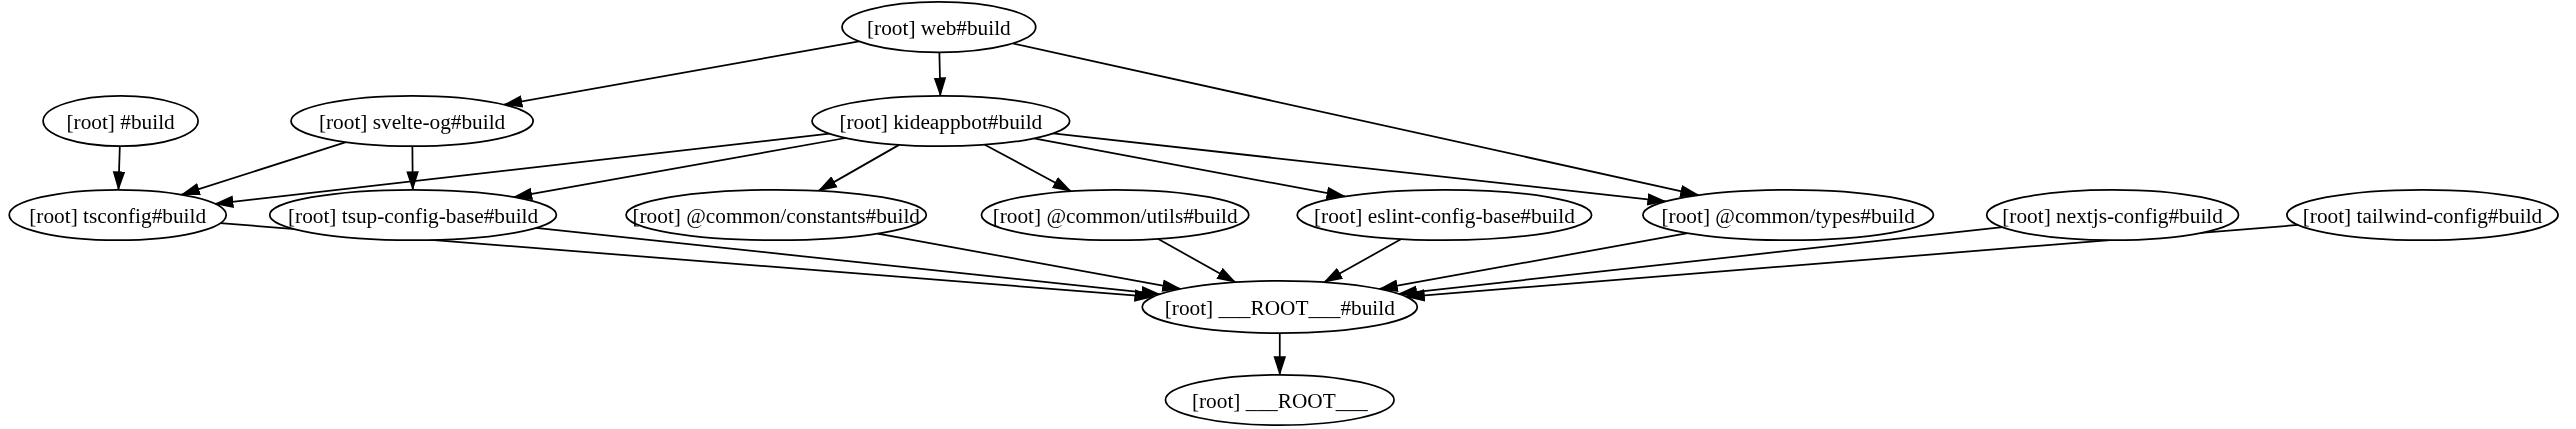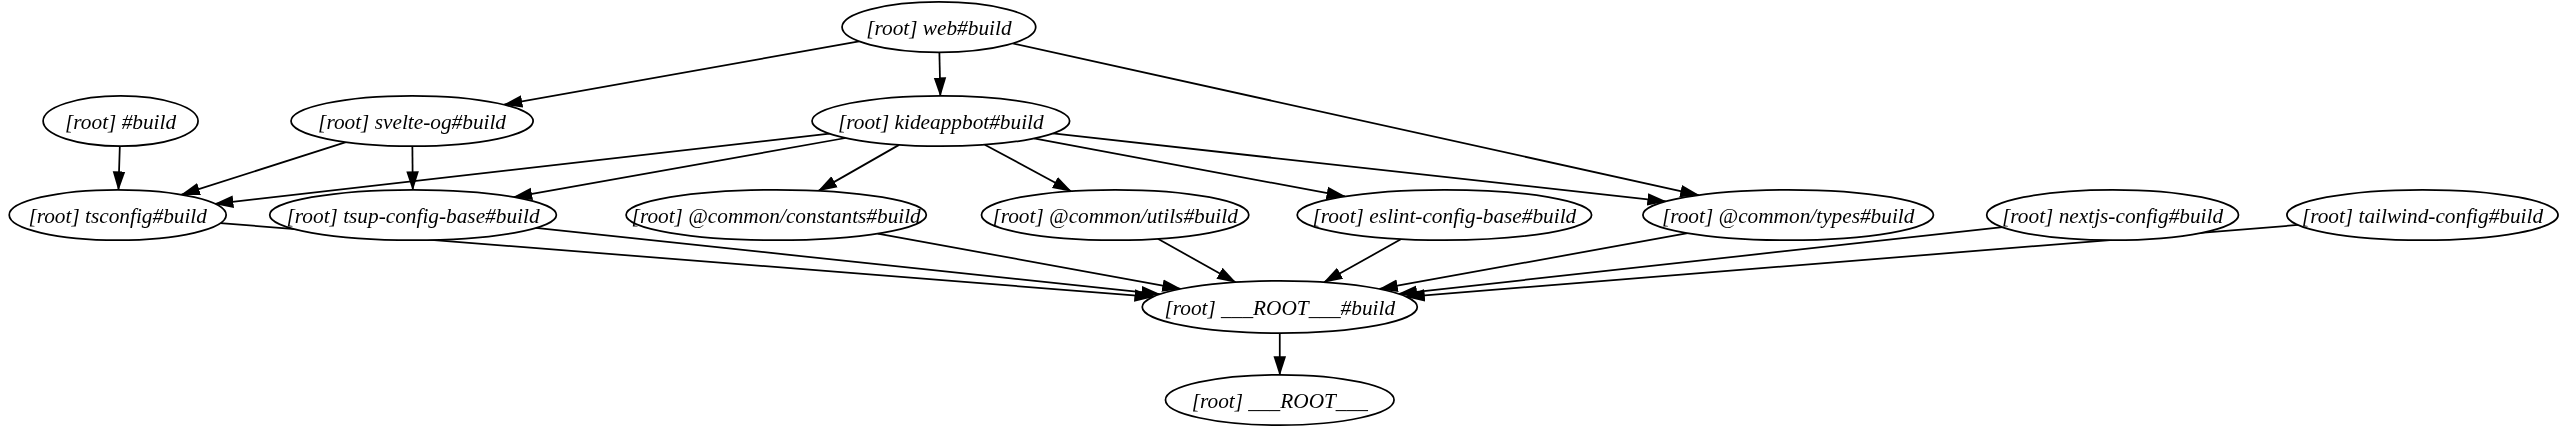--- a/index.html
+++ b/index.html
@@ -7,21 +7,20 @@
     padding: 0;
     background: #ffffff;
     font-family: "Liberation Serif", "DejaVu Serif", serif;
   }
   .graph-viewport {
     position: relative;
     width: 2576px;
     height: 429px;
     background: #f0abfc;
     overflow: hidden;
-    font-style: italic;
   }
   svg text {
     font-family: "Liberation Serif", "DejaVu Serif", serif;
     font-size: 22px;
     fill: #000000;
   }
   svg ellipse {
     fill: #ffffff;
     stroke: #000000;
     stroke-width: 1.8px;

